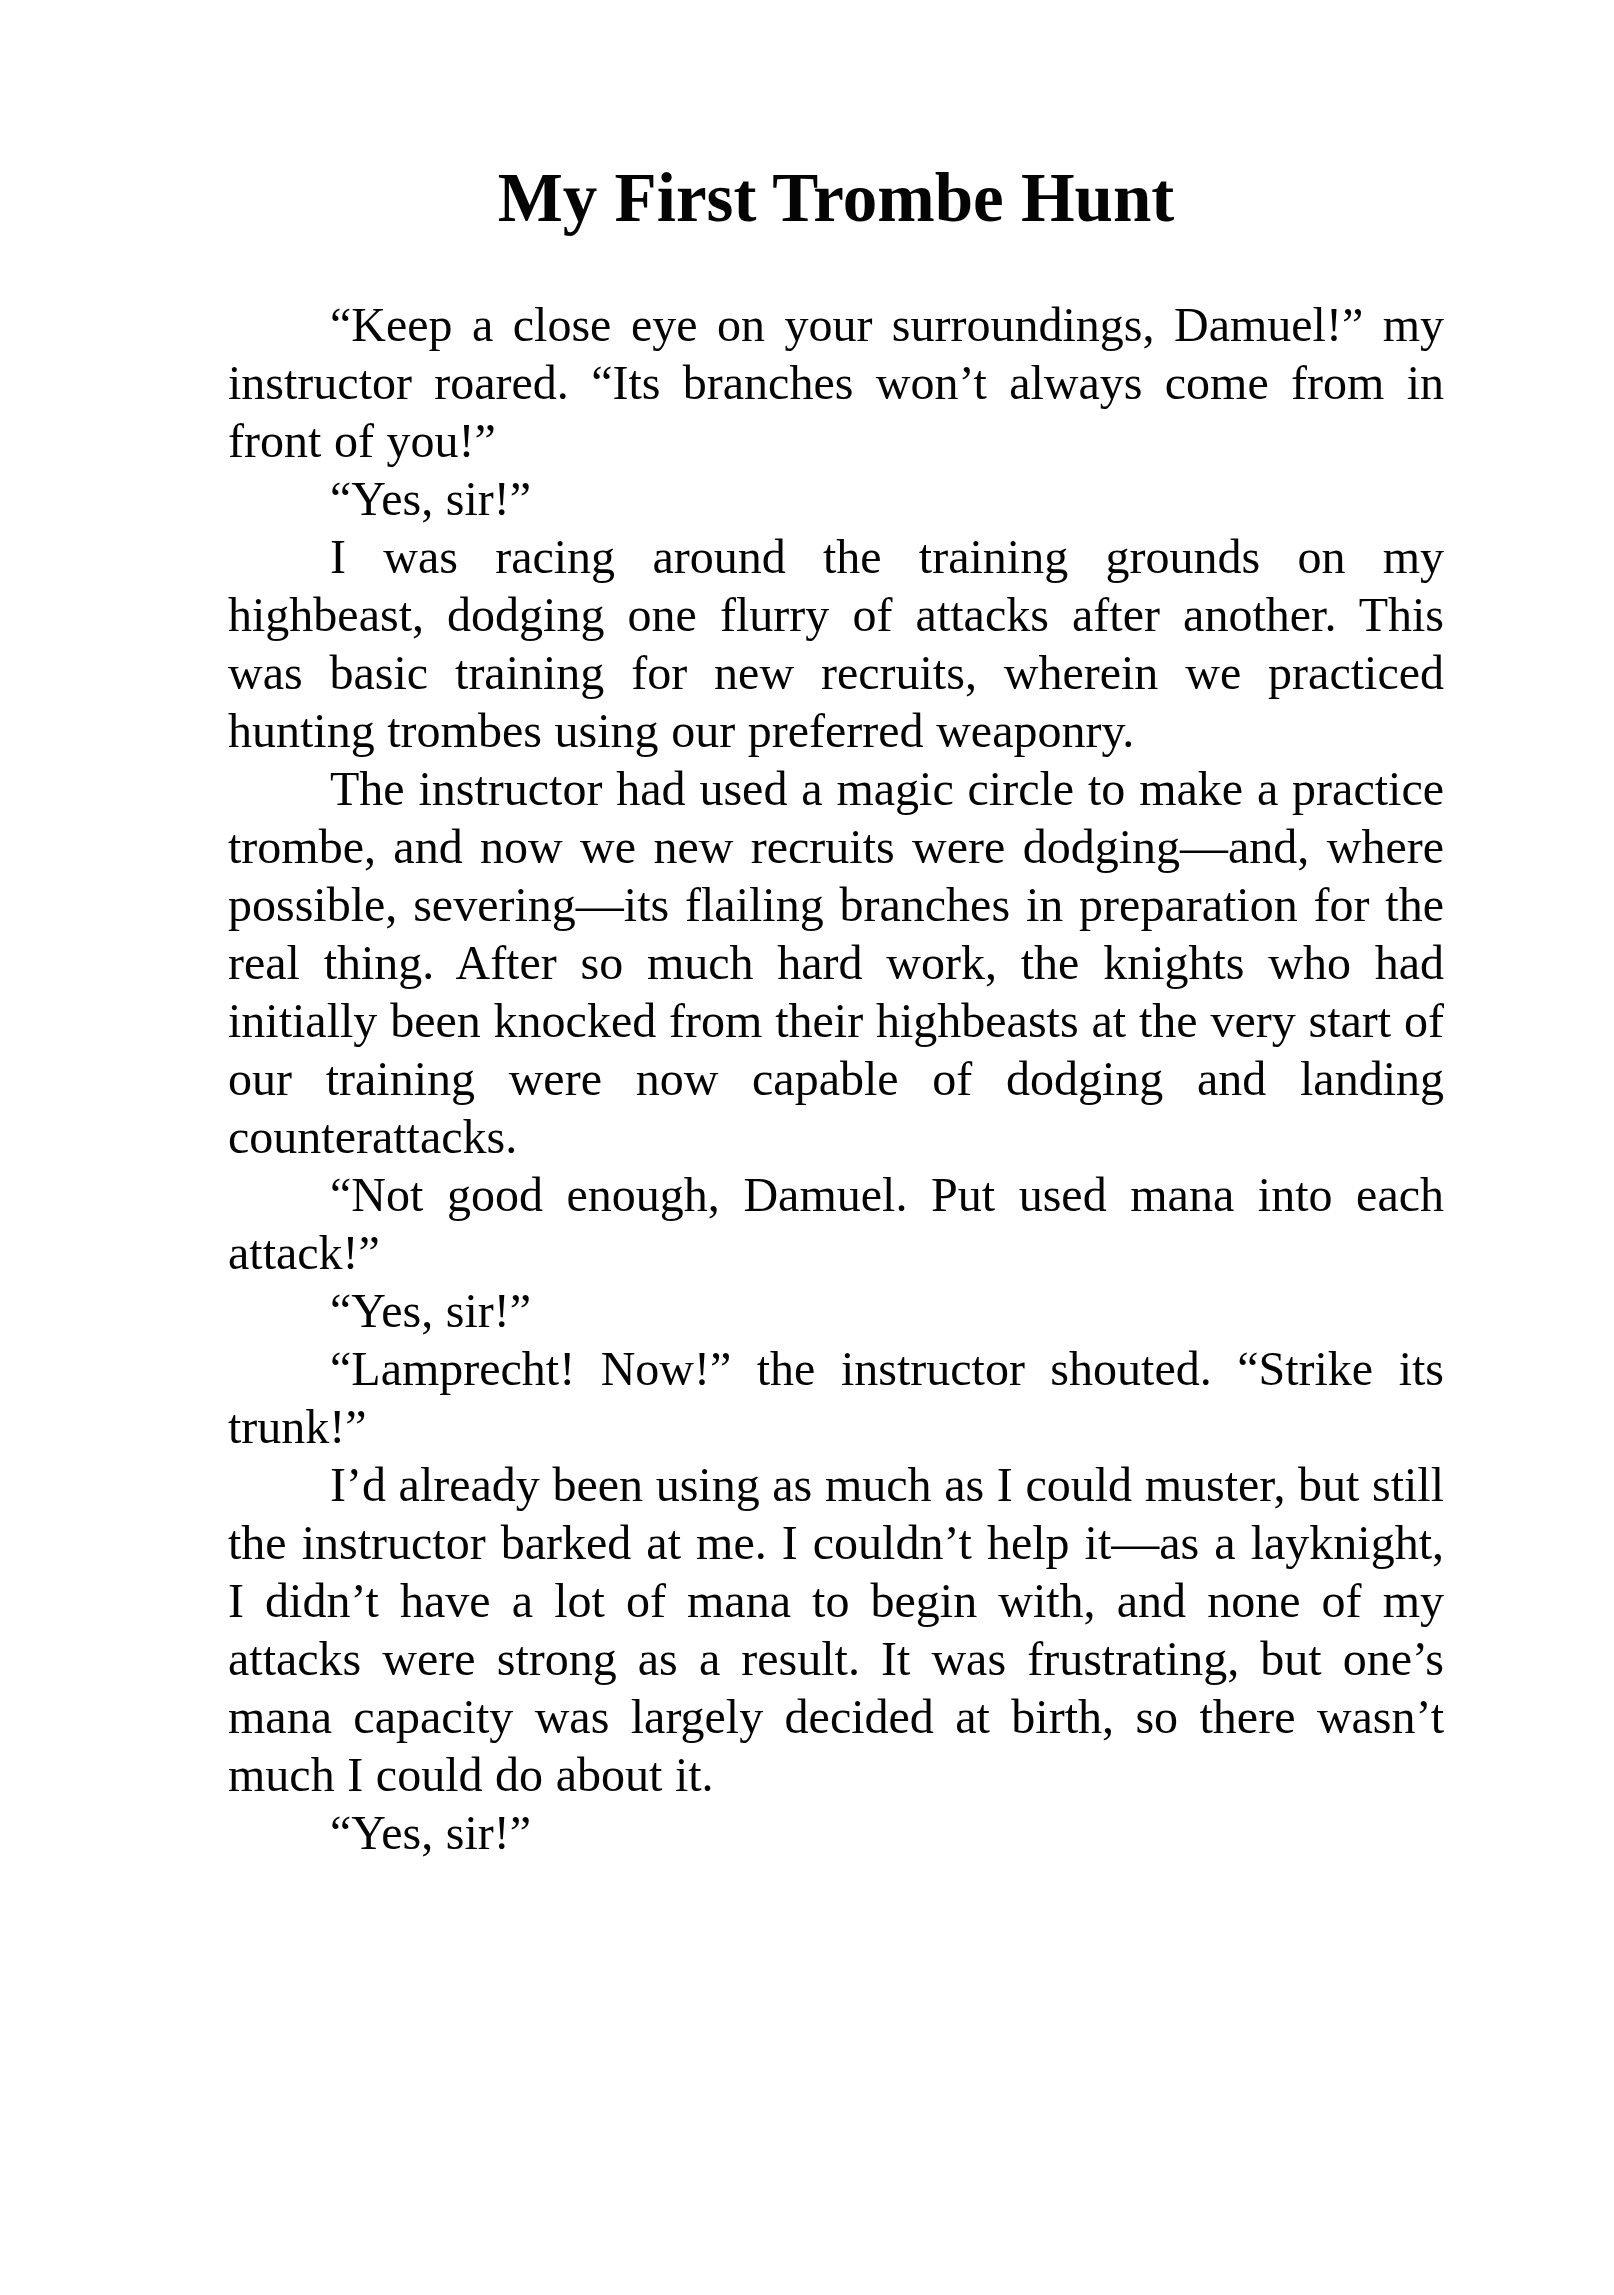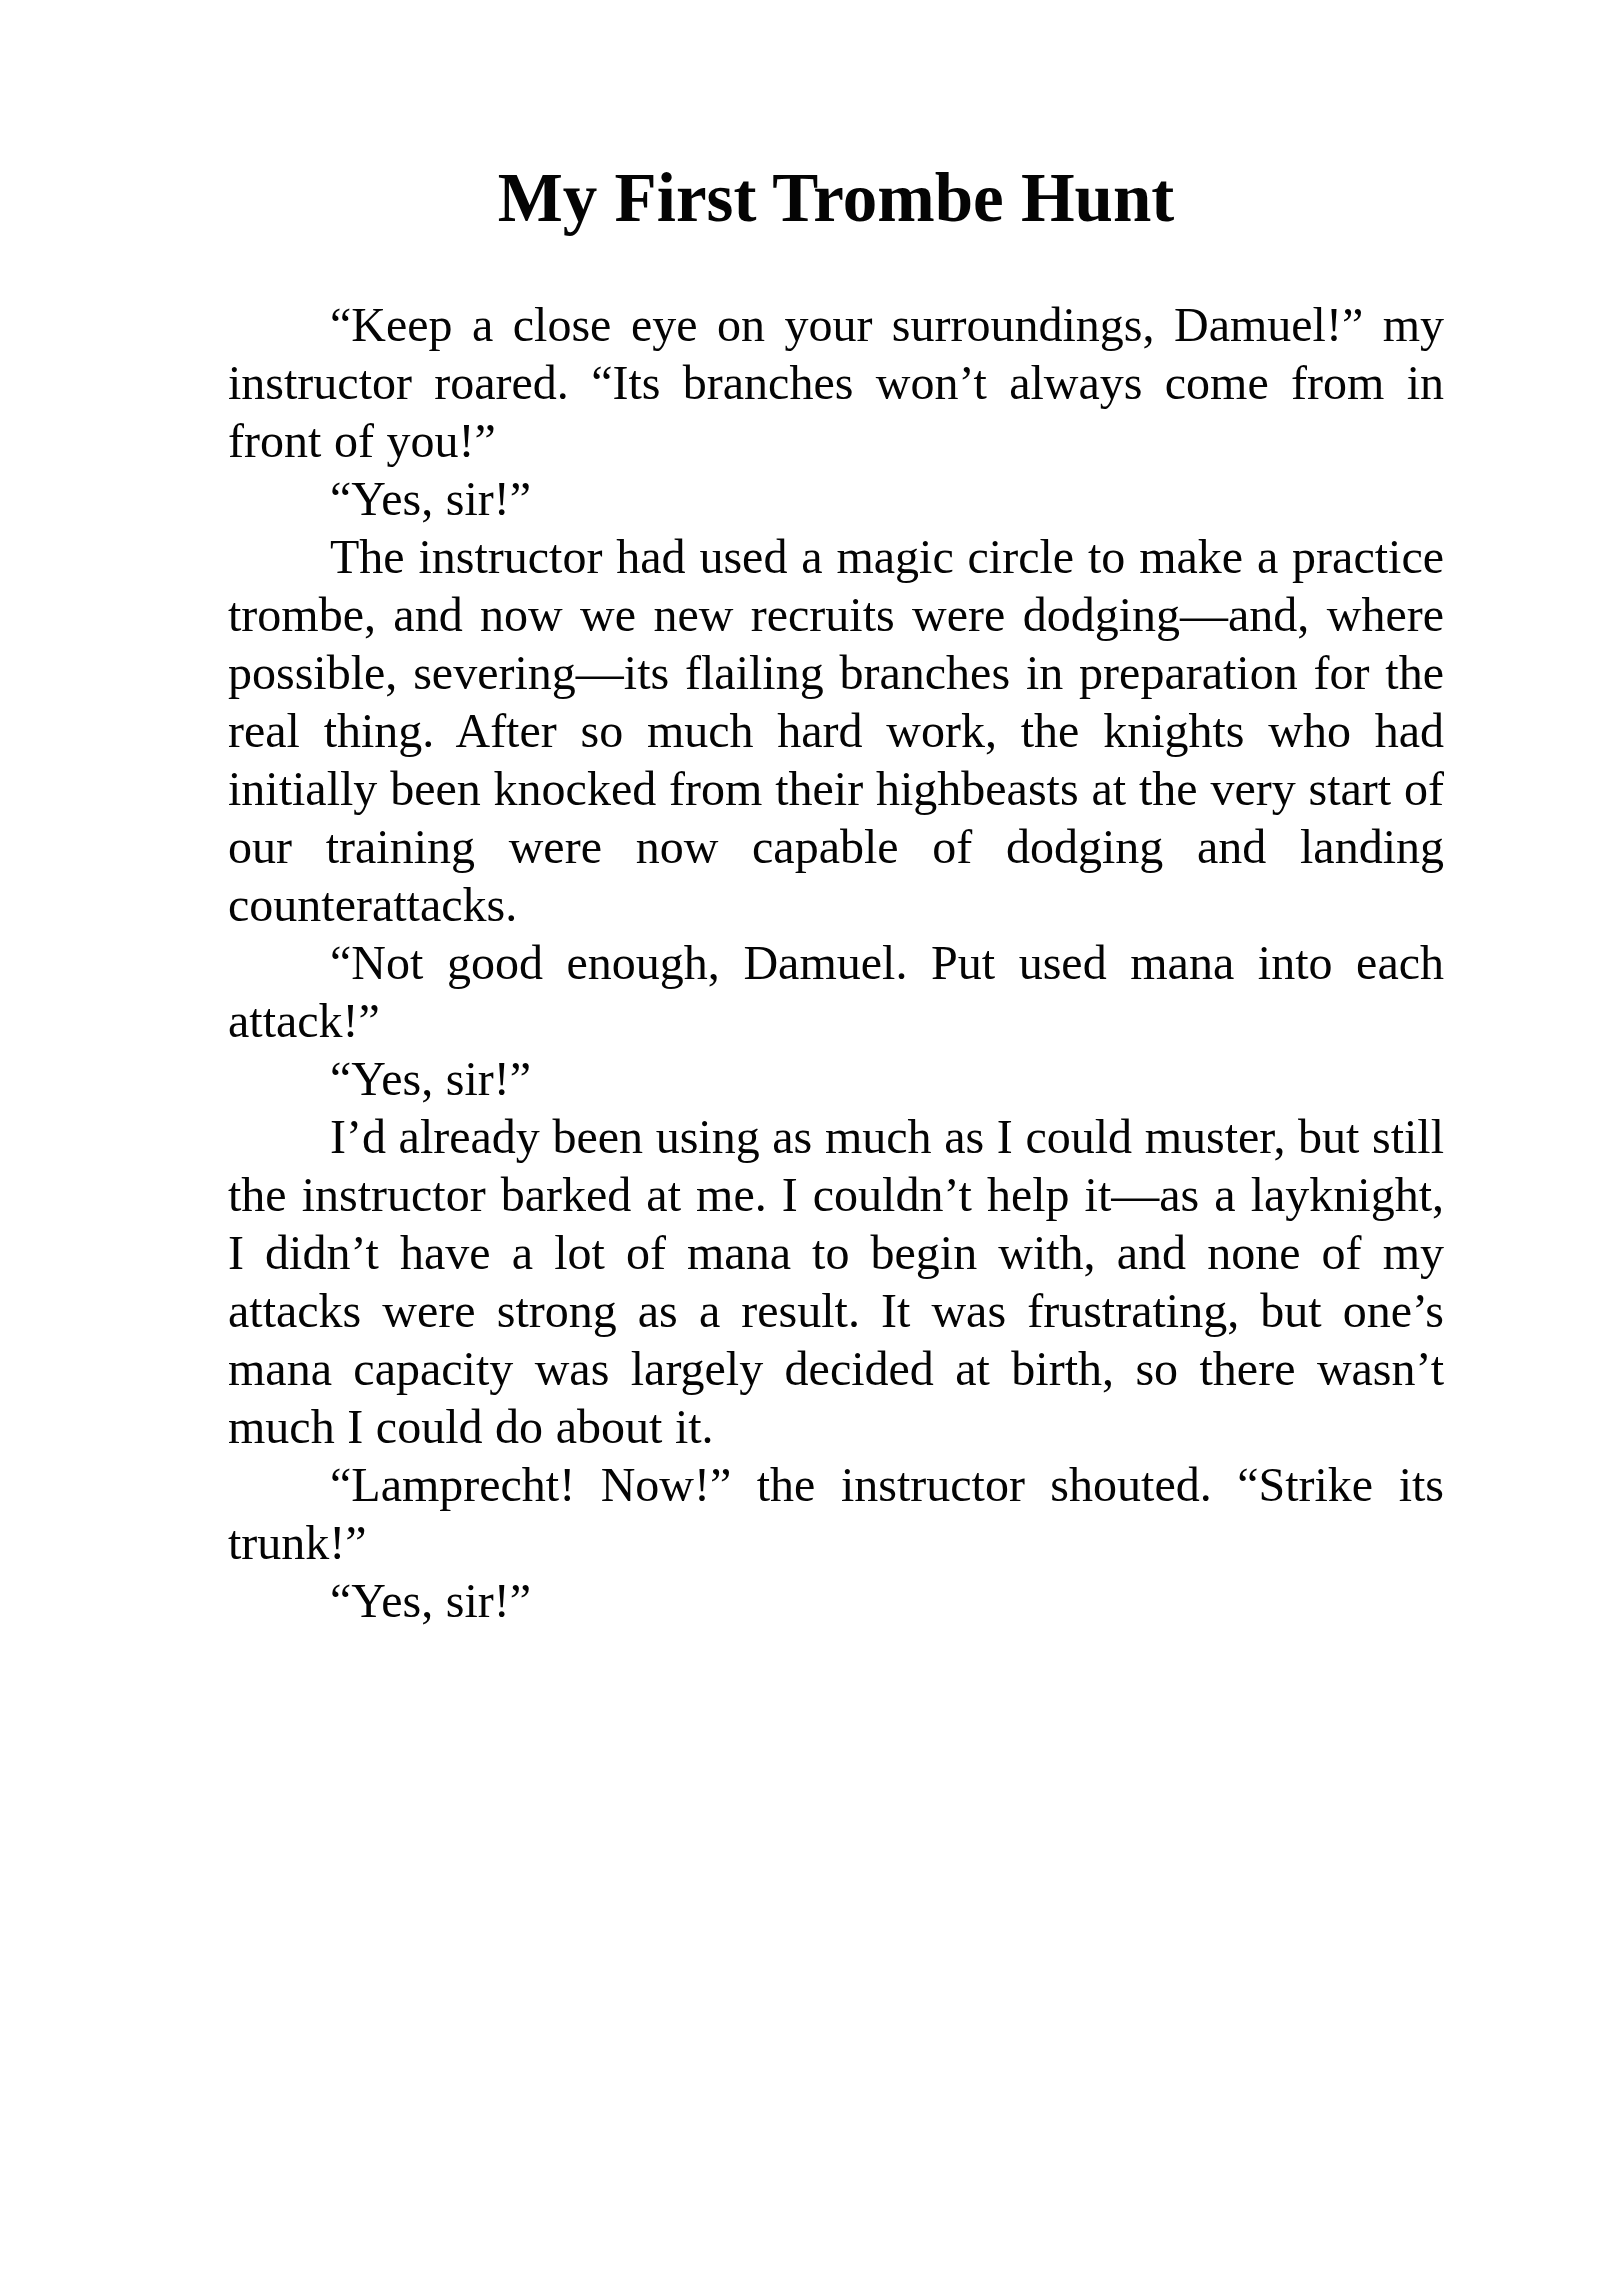--- a/index.html
+++ b/index.html
@@ -48,21 +48,22 @@
 </style>
 </head>
 <body>
 
 <div class="page">
   <h1 class="title">My First Trombe Hunt</h1>
 
   <div class="content">
     <p>“Keep a close eye on your surroundings, Damuel!” my instructor roared. “Its branches won’t always come from in front of you!”</p>
     <p>“Yes, sir!”</p>
+    <p>I was racing around the training grounds on my highbeast, dodging one flurry of attacks after another. This was basic training for new recruits, wherein we practiced hunting trombes using our preferred weaponry.</p>
     <p>The instructor had used a magic circle to make a practice trombe, and now we new recruits were dodging—and, where possible, severing—its flailing branches in preparation for the real thing. After so much hard work, the knights who had initially been knocked from their highbeasts at the very start of our training were now capable of dodging and landing counterattacks.</p>
     <p>“Not good enough, Damuel. Put used mana into each attack!”</p>
     <p>“Yes, sir!”</p>
+    <p>“Lamprecht! Now!” the instructor shouted. “Strike its trunk!”</p>
     <p>I’d already been using as much as I could muster, but still the instructor barked at me. I couldn’t help it—as a layknight, I didn’t have a lot of mana to begin with, and none of my attacks were strong as a result. It was frustrating, but one’s mana capacity was largely decided at birth, so there wasn’t much I could do about it.</p>
-    <p>“Lamprecht! Now!” the instructor shouted. “Strike its trunk!”</p>
     <p>“Yes, sir!”</p>
   </div>
 </div>
 
 
 </body></html>

